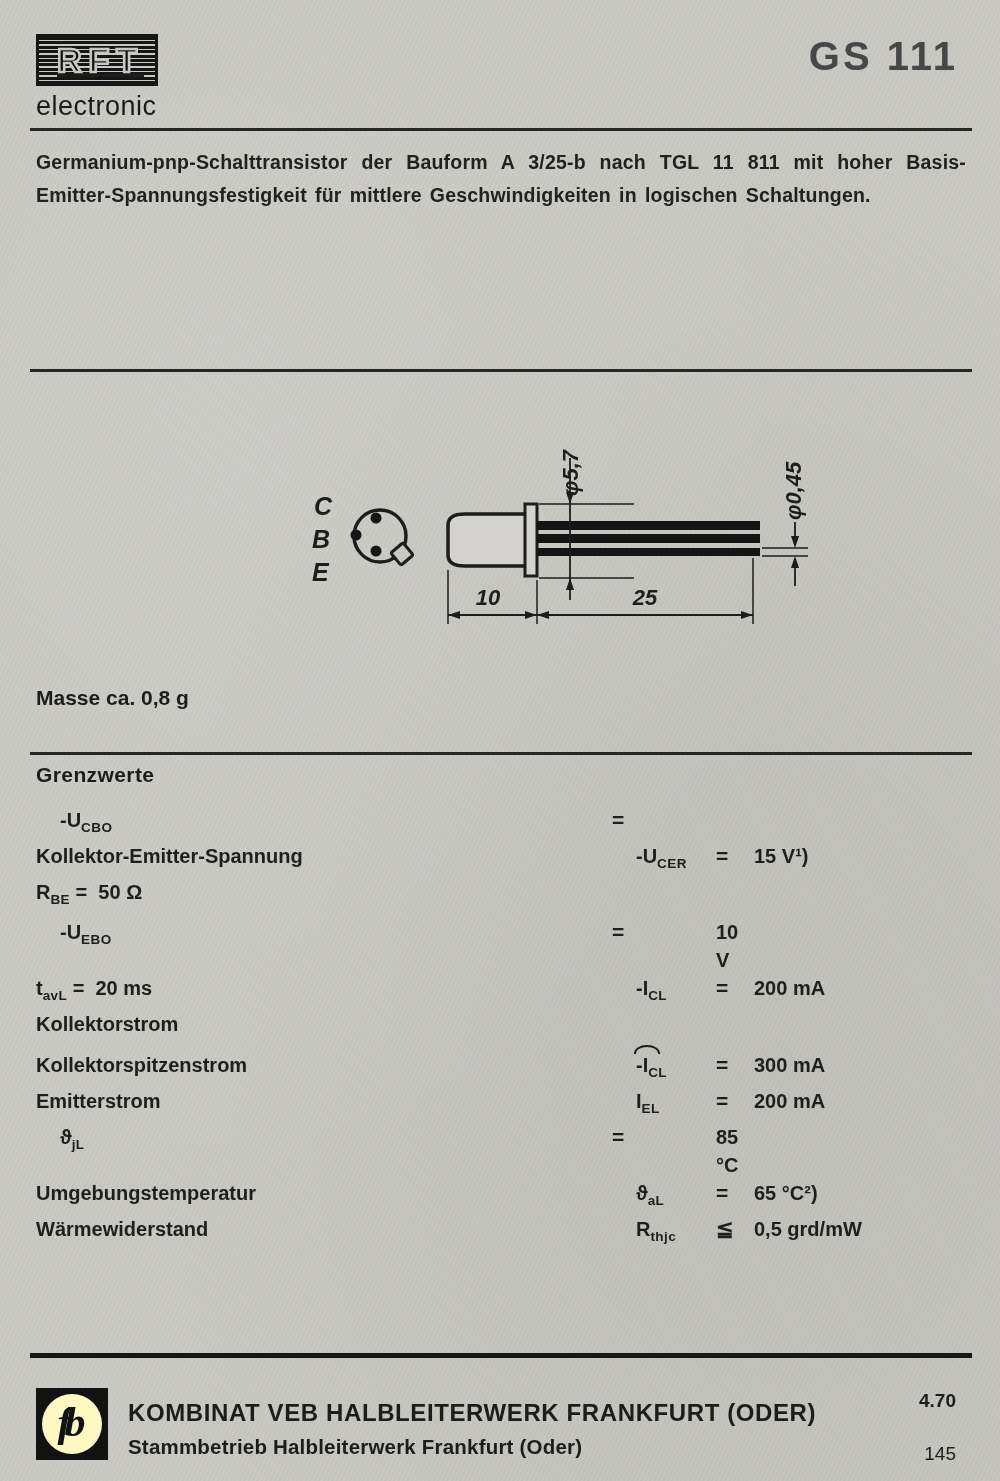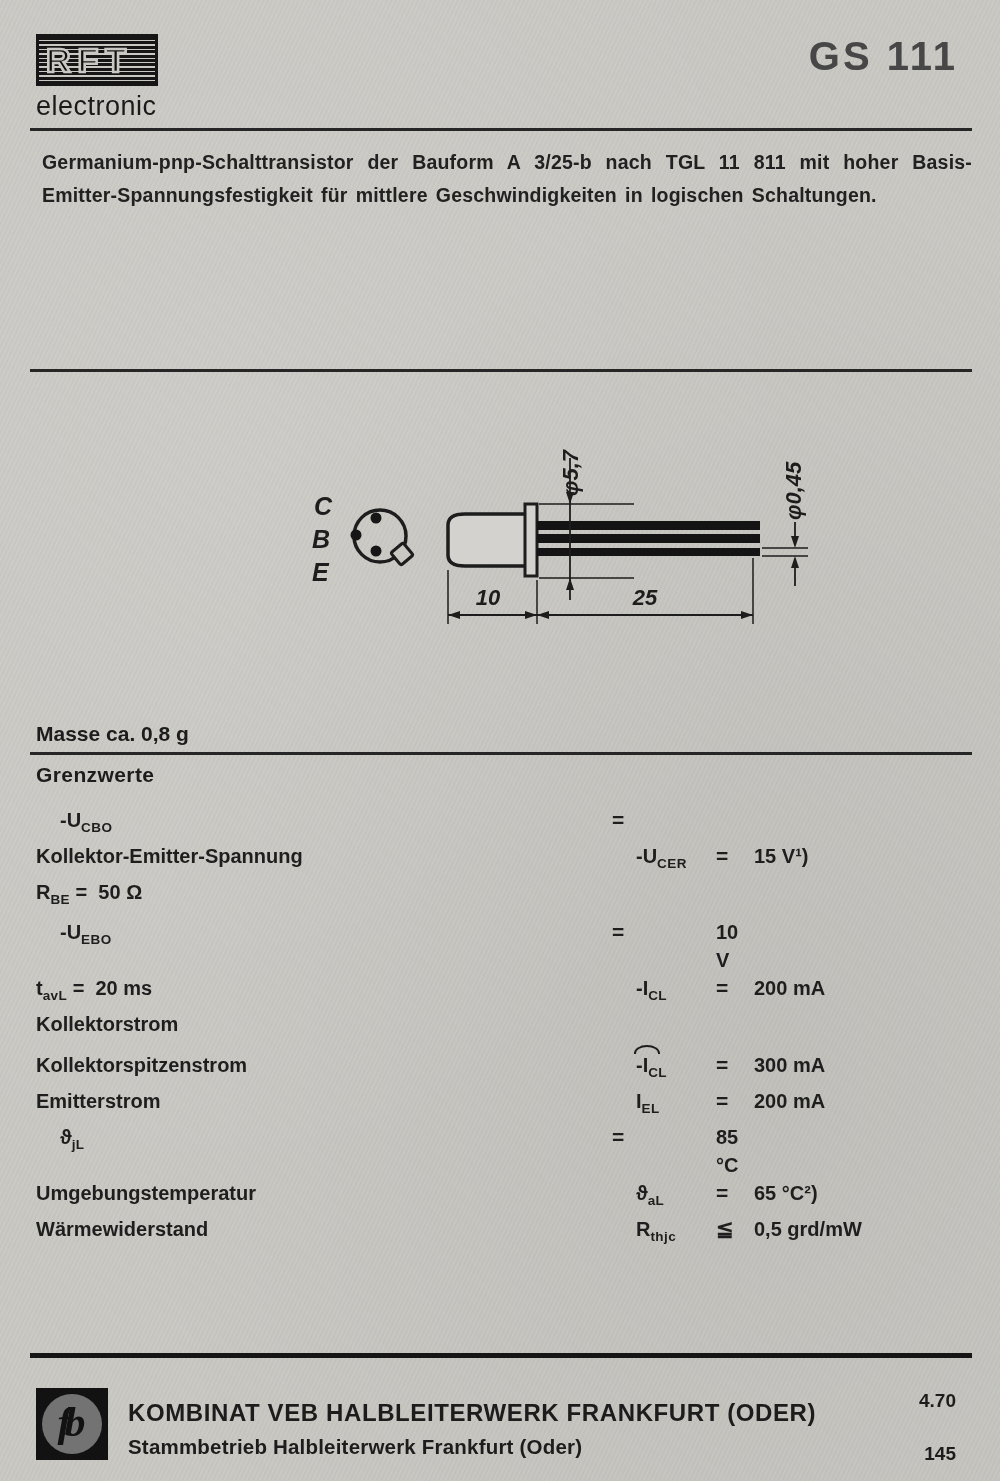--- a/index.html
+++ b/index.html
@@ -16,48 +16,49 @@
     color:#1c1c1c;
     overflow:hidden;
   }
   .rule { position:absolute; left:30px; right:28px; height:3px; background:#262626; }
   .rule.thick { height:5px; background:#151515; }
 
   
   .rft-logo { position:absolute; top:34px; left:36px; }
   .rft-box {
     width:122px; height:52px; box-sizing:border-box;
-    display:flex; align-items:center; justify-content:flex-start;
+    display:flex; align-items:center; justify-content:center;
     border:3px solid #161616;
     background:repeating-linear-gradient(to bottom, #161616 0px, #161616 3px, #c9c8c3 3px, #c9c8c3 4.4px);
+    text-decoration:underline;
   }
   .rft-text {
     font-size:34px; font-weight:bold; letter-spacing:7px; padding-left:7px;
     color:#111; -webkit-text-stroke:2.6px #c9c8c3;
   }
   .rft-sub { margin-top:5px; font-size:27px; letter-spacing:0.5px; color:#1a1a1a; }
   .part-number {
     position:absolute; top:34px; right:42px;
     font-size:40px; font-weight:bold; letter-spacing:3px; color:#474747;
   }
 
   
   .description {
     position:absolute; top:146px; left:36px; width:930px;
     font-size:19.5px; line-height:33px; font-weight:bold;
-    letter-spacing:0.2px; word-spacing:2.5px; text-align:justify; color:#212121;margin-left:6px;
+    letter-spacing:0.2px; word-spacing:2.5px; text-align:justify; color:#212121;
   }
 
   
   .pkg-drawing { position:absolute; top:428px; left:298px; width:524px; height:208px; }
   .pkg-drawing line, .pkg-drawing path.o, .pkg-drawing rect.o, .pkg-drawing circle.o { stroke:#1d1d1d; }
   .pin-lbl { font-family:"Liberation Sans", sans-serif; font-style:italic; font-weight:bold; font-size:25px; fill:#1d1d1d; }
   .dim-lbl { font-family:"Liberation Sans", sans-serif; font-style:italic; font-weight:bold; font-size:22px; fill:#1d1d1d; }
 
-  .mass-note { position:absolute; top:686px; left:36px; font-size:21px; font-weight:bold;margin-top:36px; }
+  .mass-note { position:absolute; top:686px; left:36px; font-size:21px; font-weight:bold; }
 
   
   .limits-title { position:absolute; top:763px; left:36px; font-size:21px; font-weight:bold; letter-spacing:0.4px; }
   .limits { position:absolute; top:806px; left:36px; right:30px; }
   .lrow {
     display:grid; grid-template-columns:576px 104px 38px auto;
     align-items:baseline; line-height:28px; min-height:28px;
     font-size:20px; font-weight:bold; color:#1e1e1e;
   }
   .lrow.gap-sm { margin-top:4px; }
@@ -70,31 +71,31 @@
     border:2.5px solid #1d1d1d; border-bottom:none;
     border-radius:55% 55% 0 0 / 100% 100% 0 0;
   }
 
   
   .hfo-logo {
     position:absolute; top:1388px; left:36px; width:72px; height:72px;
     background:#121212; display:flex; align-items:center; justify-content:center;
   }
   .hfo-circle {
-    width:60px; height:60px; border-radius:50%; background:#737373;
+    width:60px; height:60px; border-radius:50%; background:#fef9c3;
     display:flex; align-items:center; justify-content:center;
   }
   .hfo-glyph {
     font-family:"Liberation Serif", serif; font-style:italic; font-weight:bold;
     font-size:42px; letter-spacing:-7px; color:#121212; padding-right:8px; padding-bottom:4px;
   }
   .footer-line1 { position:absolute; top:1399px; left:128px; font-size:24px; font-weight:bold; letter-spacing:0.6px; }
   .footer-line2 { position:absolute; top:1435px; left:128px; font-size:20.5px; font-weight:bold; letter-spacing:0.2px; }
   .footer-edition { position:absolute; top:1390px; right:44px; font-size:19px; font-weight:bold; }
-  .footer-page { position:absolute; top:1443px; right:44px; font-size:19px; font-weight:bold; }
+  .footer-page { position:absolute; top:1443px; right:44px; font-size:19px; font-weight:normal; }
 </style>
 </head>
 <body>
 
 <div class="page">
 
   <div class="rft-logo">
     <div class="rft-box">
       <span class="rft-text">RFT</span>
     </div>

